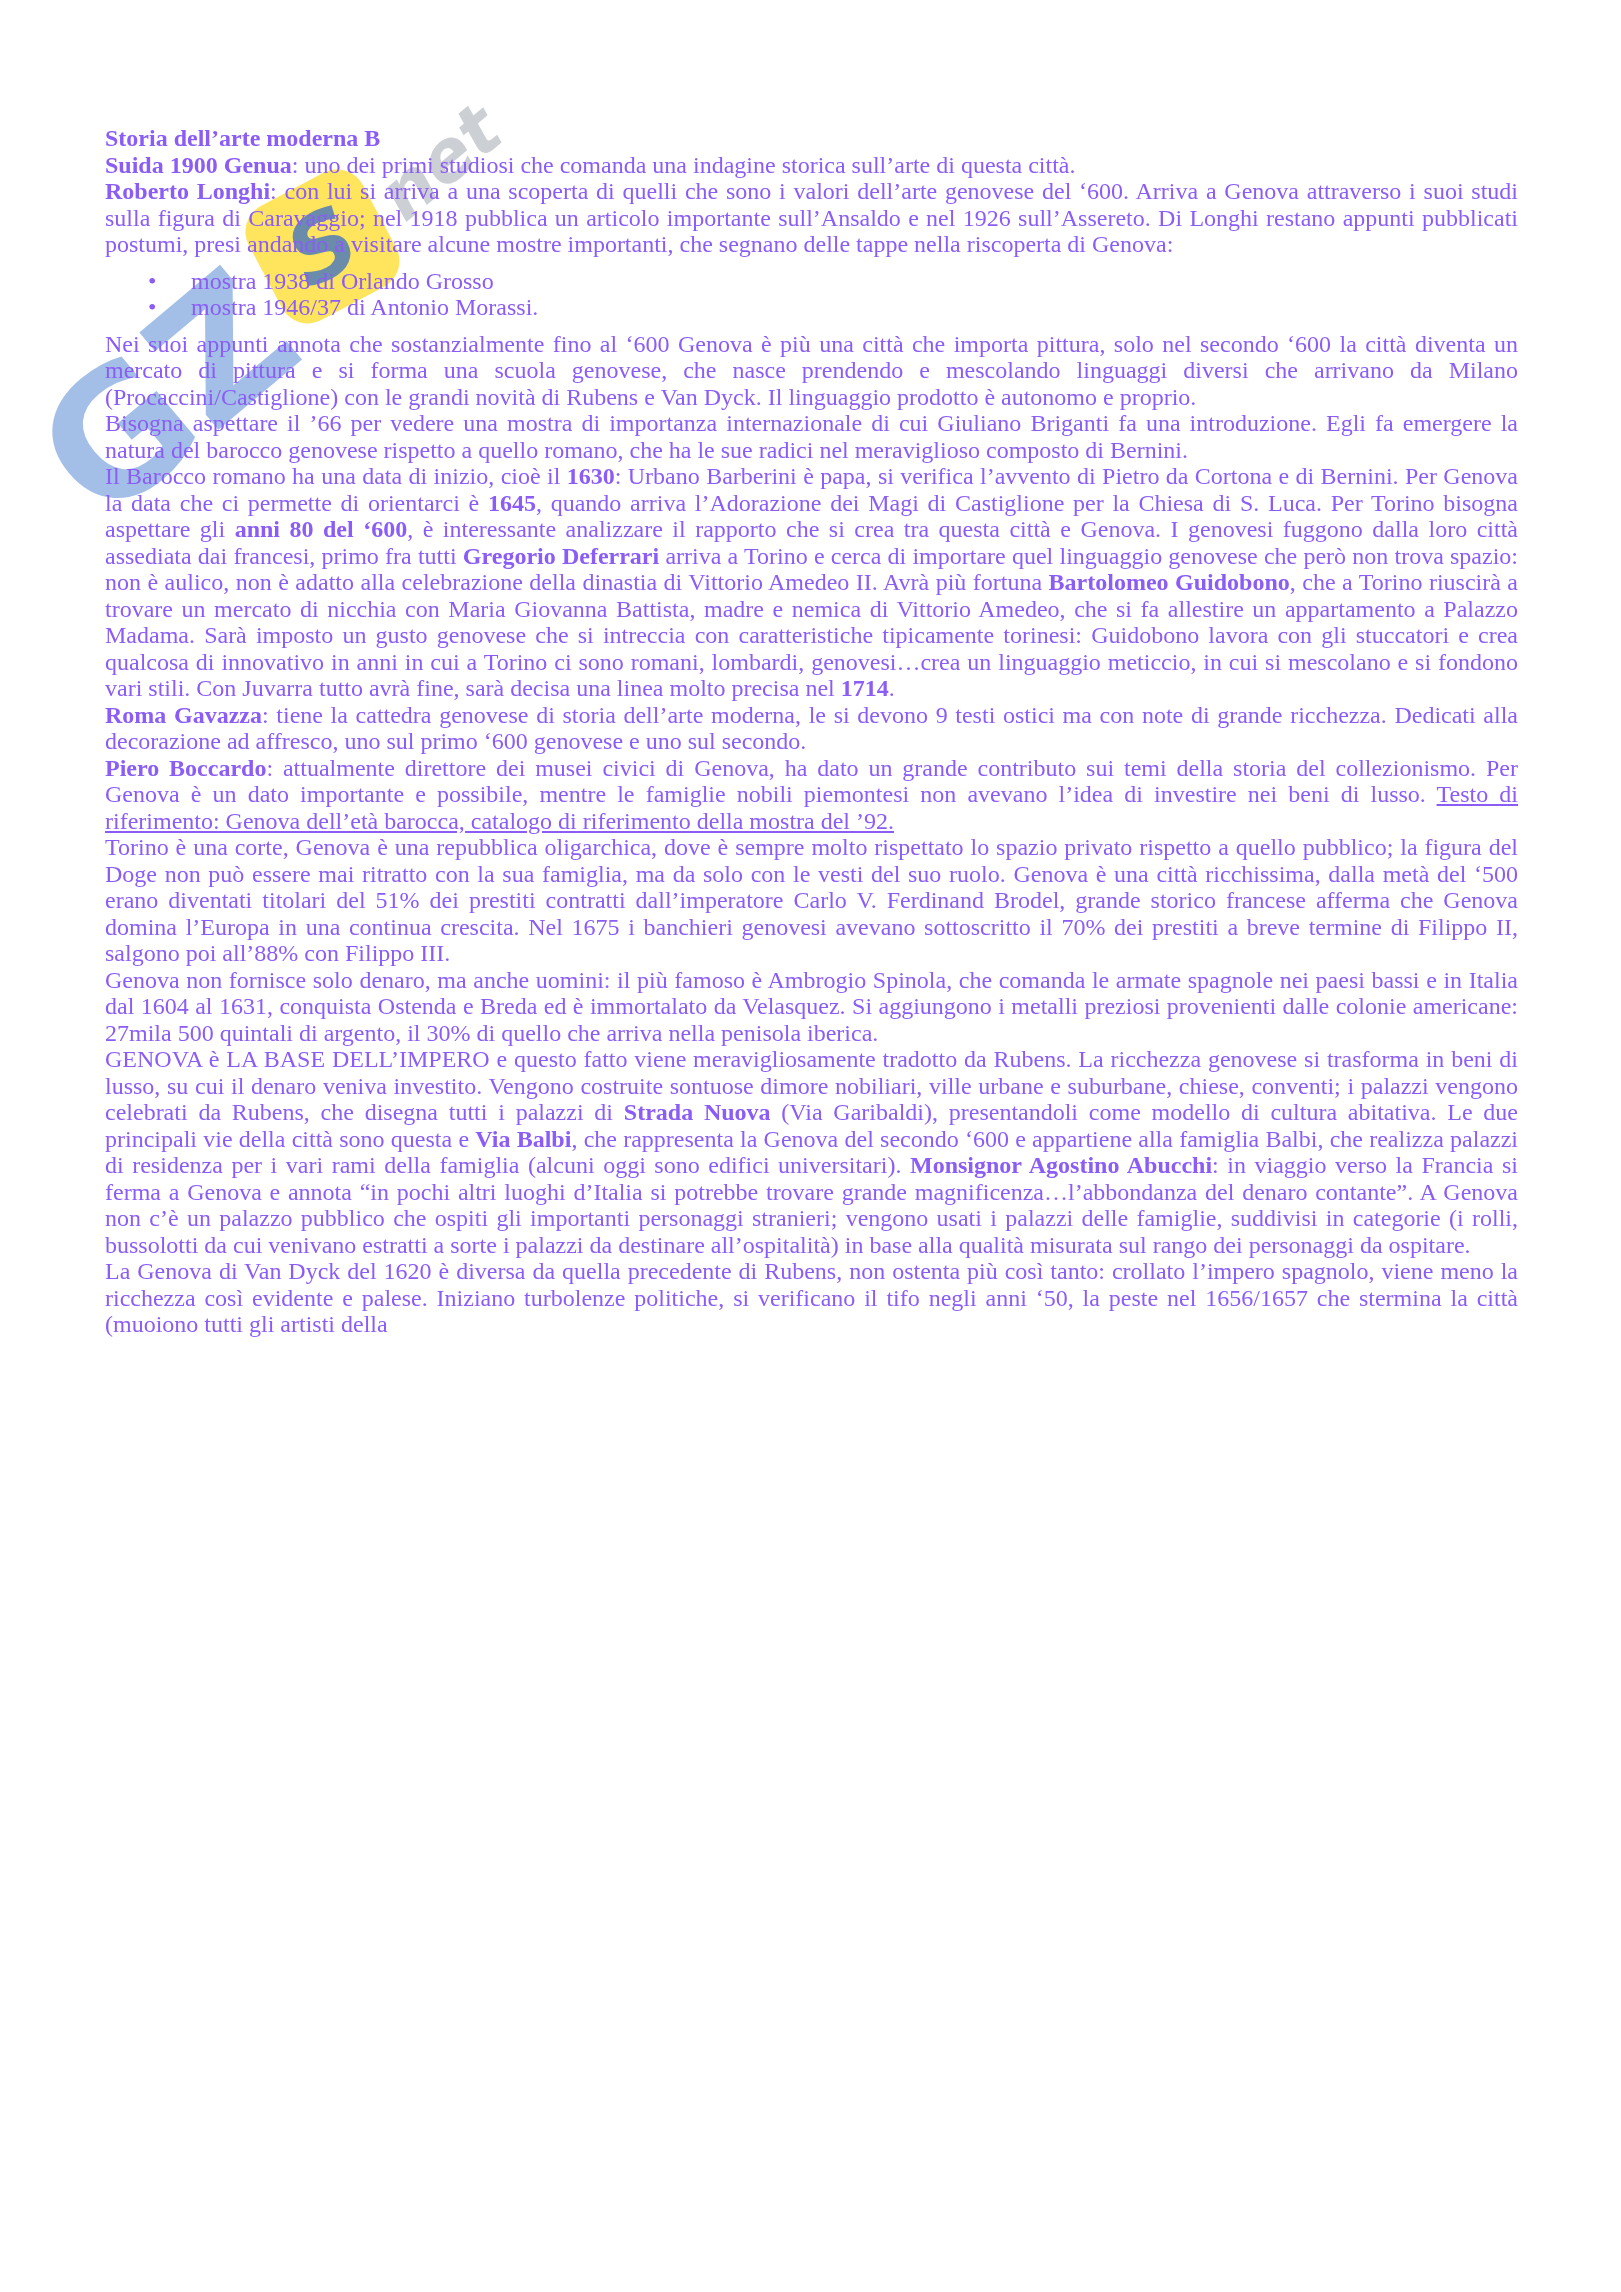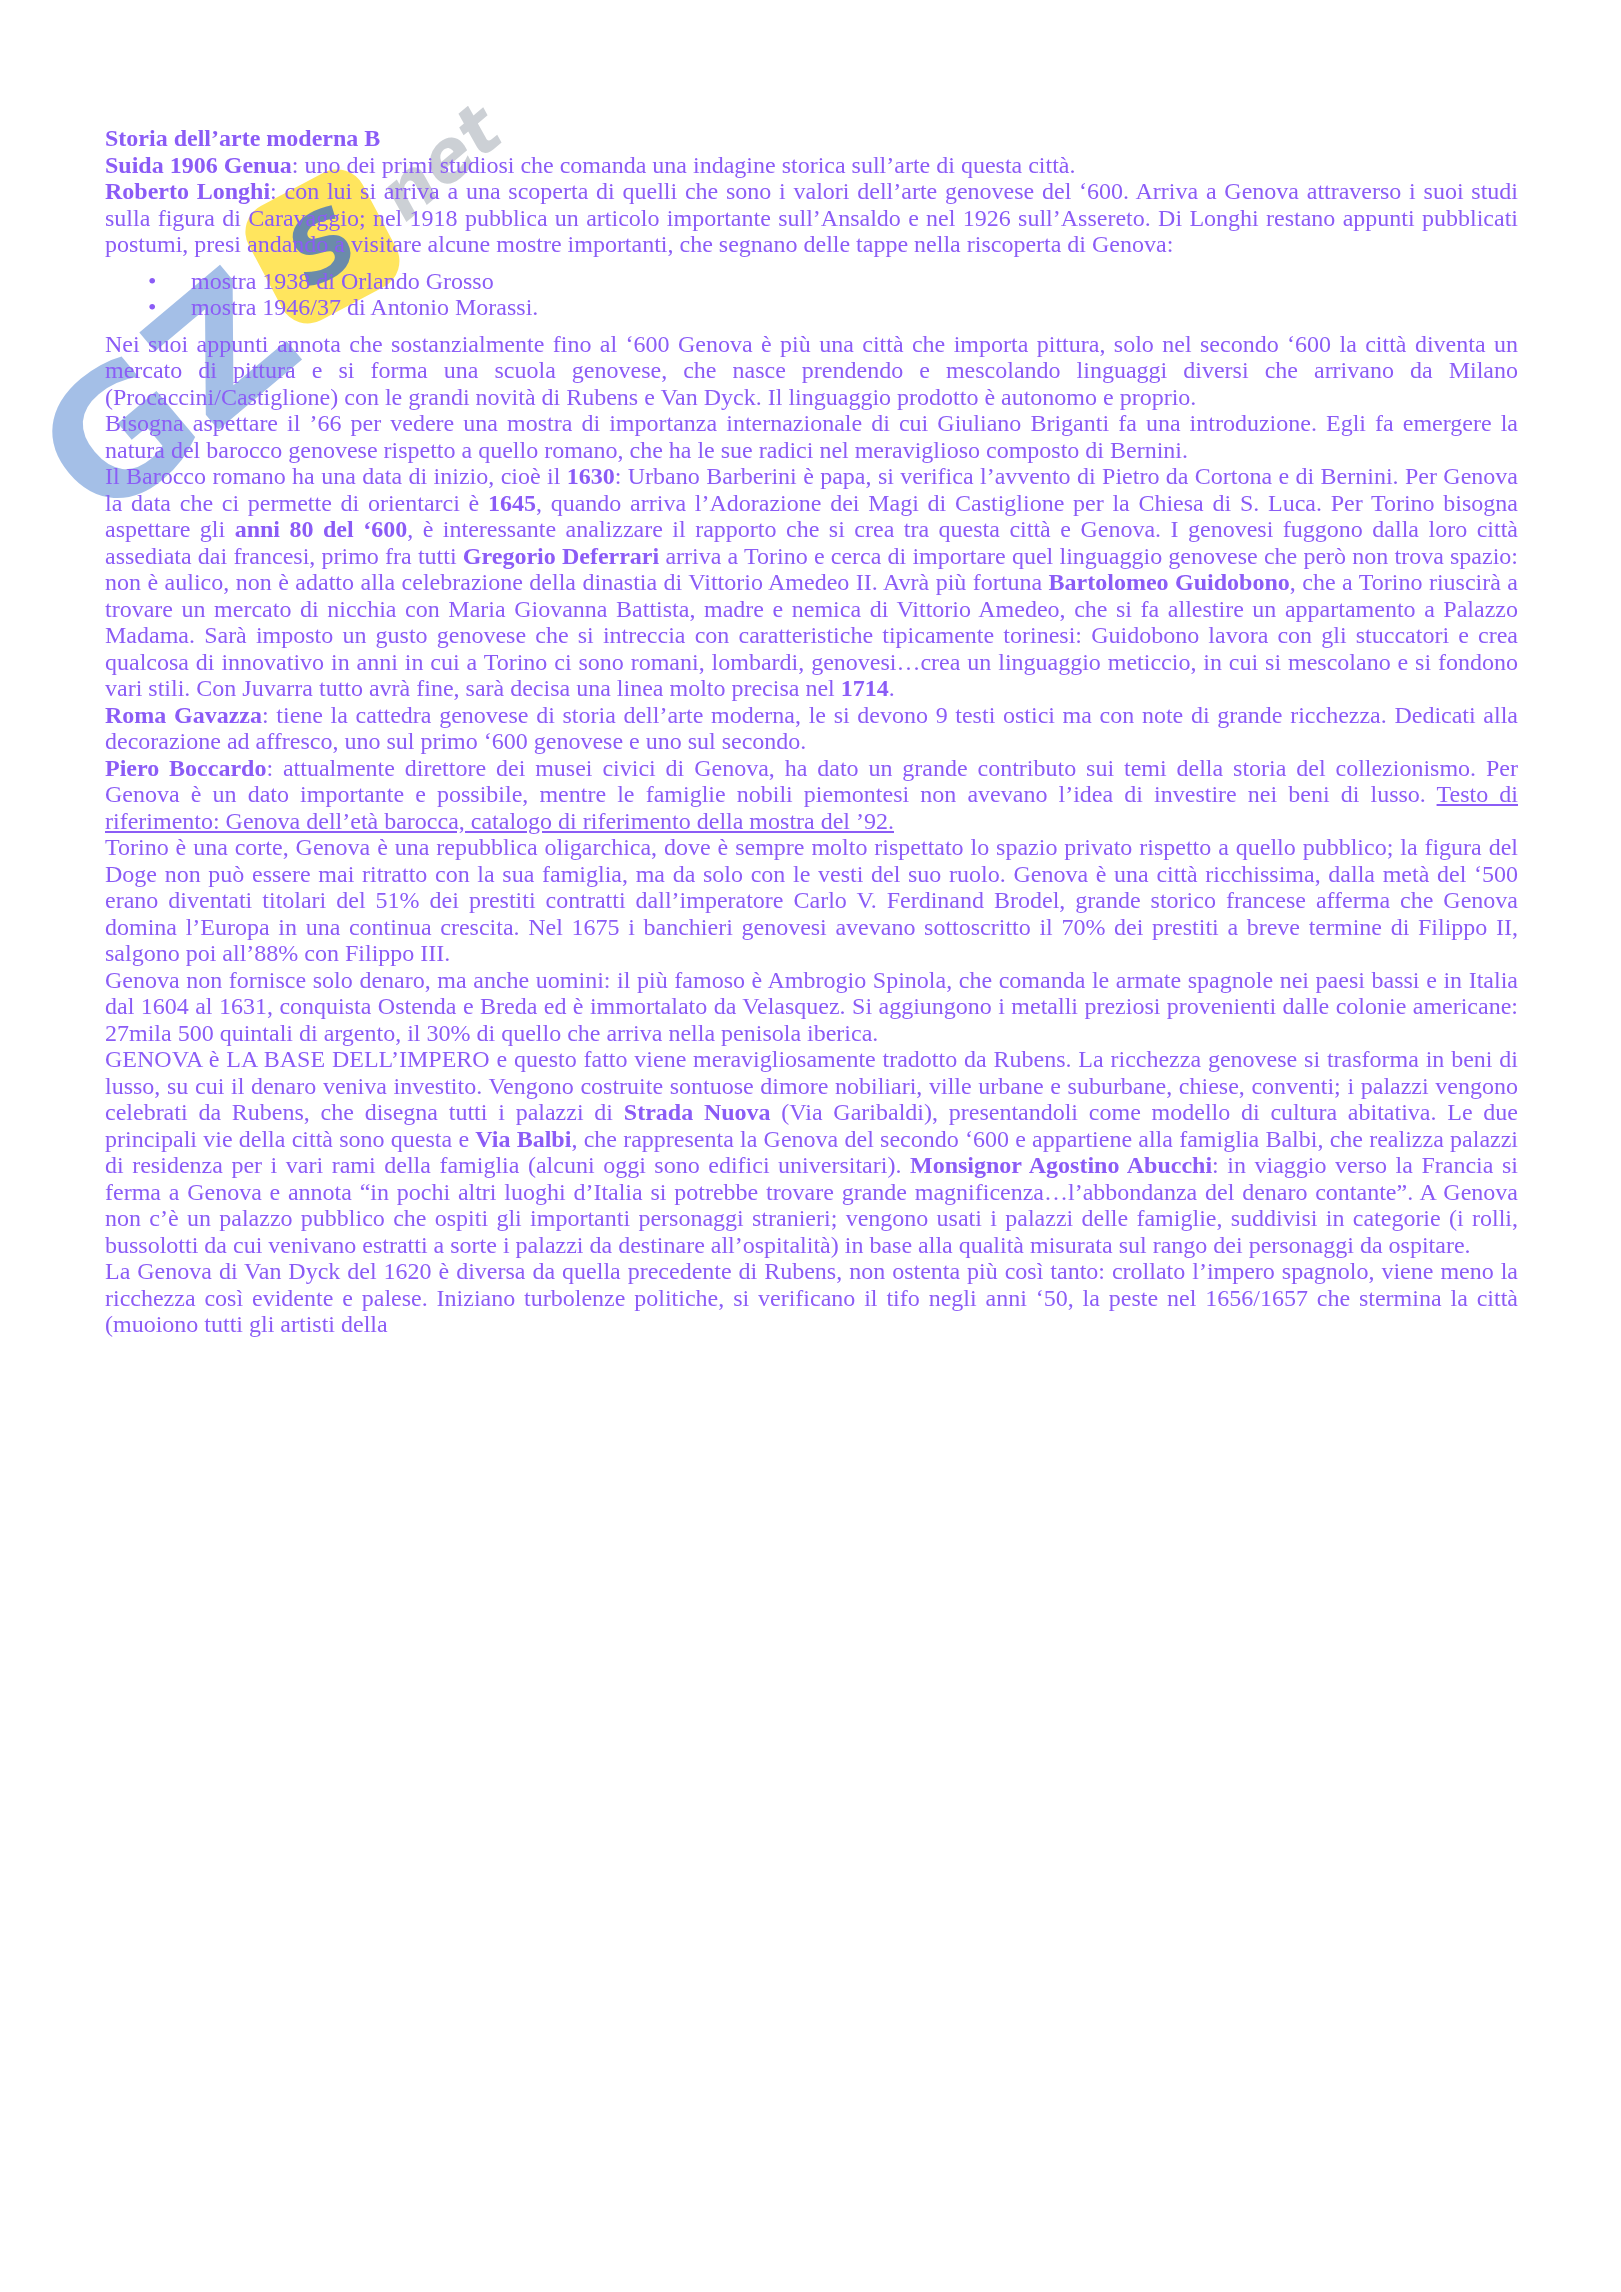--- a/index.html
+++ b/index.html
@@ -103,21 +103,21 @@
   <div class="watermark" aria-hidden="true">
     <span class="wm-letters">GZ</span>
     <span class="wm-box">
       <span class="wm-box-letter">S</span>
     </span>
     <span class="wm-suffix">net</span>
   </div>
 
   <div class="content">
       <p class="para"><span class="b">Storia dell’arte moderna B</span></p>
-      <p class="para"><span class="b">Suida 1906 Genua</span><span>: uno dei primi studiosi che comanda una indagine storica sull’arte di questa città.</span></p>
+      <p class="para"><span class="b">Suida 1900 Genua</span><span>: uno dei primi studiosi che comanda una indagine storica sull’arte di questa città.</span></p>
       <p class="para"><span class="b">Roberto Longhi</span><span>: con lui si arriva a una scoperta di quelli che sono i valori dell’arte genovese del ‘600. Arriva a Genova attraverso i suoi studi sulla figura di Caravaggio; nel 1918 pubblica un articolo importante sull’Ansaldo e nel 1926 sull’Assereto. Di Longhi restano appunti pubblicati postumi, presi andando a visitare alcune mostre importanti, che segnano delle tappe nella riscoperta di Genova:</span></p>
       <ul class="bullets">
         <li>mostra 1938 di Orlando Grosso</li>
         <li>mostra 1946/37 di Antonio Morassi.</li>
       </ul>
       <p class="para"><span>Nei suoi appunti annota che sostanzialmente fino al ‘600 Genova è più una città che importa pittura, solo nel secondo ‘600 la città diventa un mercato di pittura e si forma una scuola genovese, che nasce prendendo e mescolando linguaggi diversi che arrivano da Milano (Procaccini/Castiglione) con le grandi novità di Rubens e Van Dyck. Il linguaggio prodotto è autonomo e proprio.</span></p>
       <p class="para"><span>Bisogna aspettare il ’66 per vedere una mostra di importanza internazionale di cui Giuliano Briganti fa una introduzione. Egli fa emergere la natura del barocco genovese rispetto a quello romano, che ha le sue radici nel meraviglioso composto di Bernini.</span></p>
       <p class="para"><span>Il Barocco romano ha una data di inizio, cioè il </span><span class="b">1630</span><span>: Urbano Barberini è papa, si verifica l’avvento di Pietro da Cortona e di Bernini. Per Genova la data che ci permette di orientarci è </span><span class="b">1645</span><span>, quando arriva l’Adorazione dei Magi di Castiglione per la Chiesa di S. Luca. Per Torino bisogna aspettare gli </span><span class="b">anni 80 del ‘600</span><span>, è interessante analizzare il rapporto che si crea tra questa città e Genova. I genovesi fuggono dalla loro città assediata dai francesi, primo fra tutti </span><span class="b">Gregorio Deferrari</span><span> arriva a Torino e cerca di importare quel linguaggio genovese che però non trova spazio: non è aulico, non è adatto alla celebrazione della dinastia di Vittorio Amedeo II. Avrà più fortuna </span><span class="b">Bartolomeo Guidobono</span><span>, che a Torino riuscirà a trovare un mercato di nicchia con Maria Giovanna Battista, madre e nemica di Vittorio Amedeo, che si fa allestire un appartamento a Palazzo Madama. Sarà imposto un gusto genovese che si intreccia con caratteristiche tipicamente torinesi: Guidobono lavora con gli stuccatori e crea qualcosa di innovativo in anni in cui a Torino ci sono romani, lombardi, genovesi…crea un linguaggio meticcio, in cui si mescolano e si fondono vari stili. Con Juvarra tutto avrà fine, sarà decisa una linea molto precisa nel </span><span class="b">1714</span><span>.</span></p>
       <p class="para"><span class="b">Roma Gavazza</span><span>: tiene la cattedra genovese di storia dell’arte moderna, le si devono 9 testi ostici ma con note di grande ricchezza. Dedicati alla decorazione ad affresco, uno sul primo ‘600 genovese e uno sul secondo.</span></p>
       <p class="para"><span class="b">Piero Boccardo</span><span>: attualmente direttore dei musei civici di Genova, ha dato un grande contributo sui temi della storia del collezionismo. Per Genova è un dato importante e possibile, mentre le famiglie nobili piemontesi non avevano l’idea di investire nei beni di lusso. </span><span class="u">Testo di riferimento: Genova dell’età barocca, catalogo di riferimento della mostra del ’92.</span></p>

